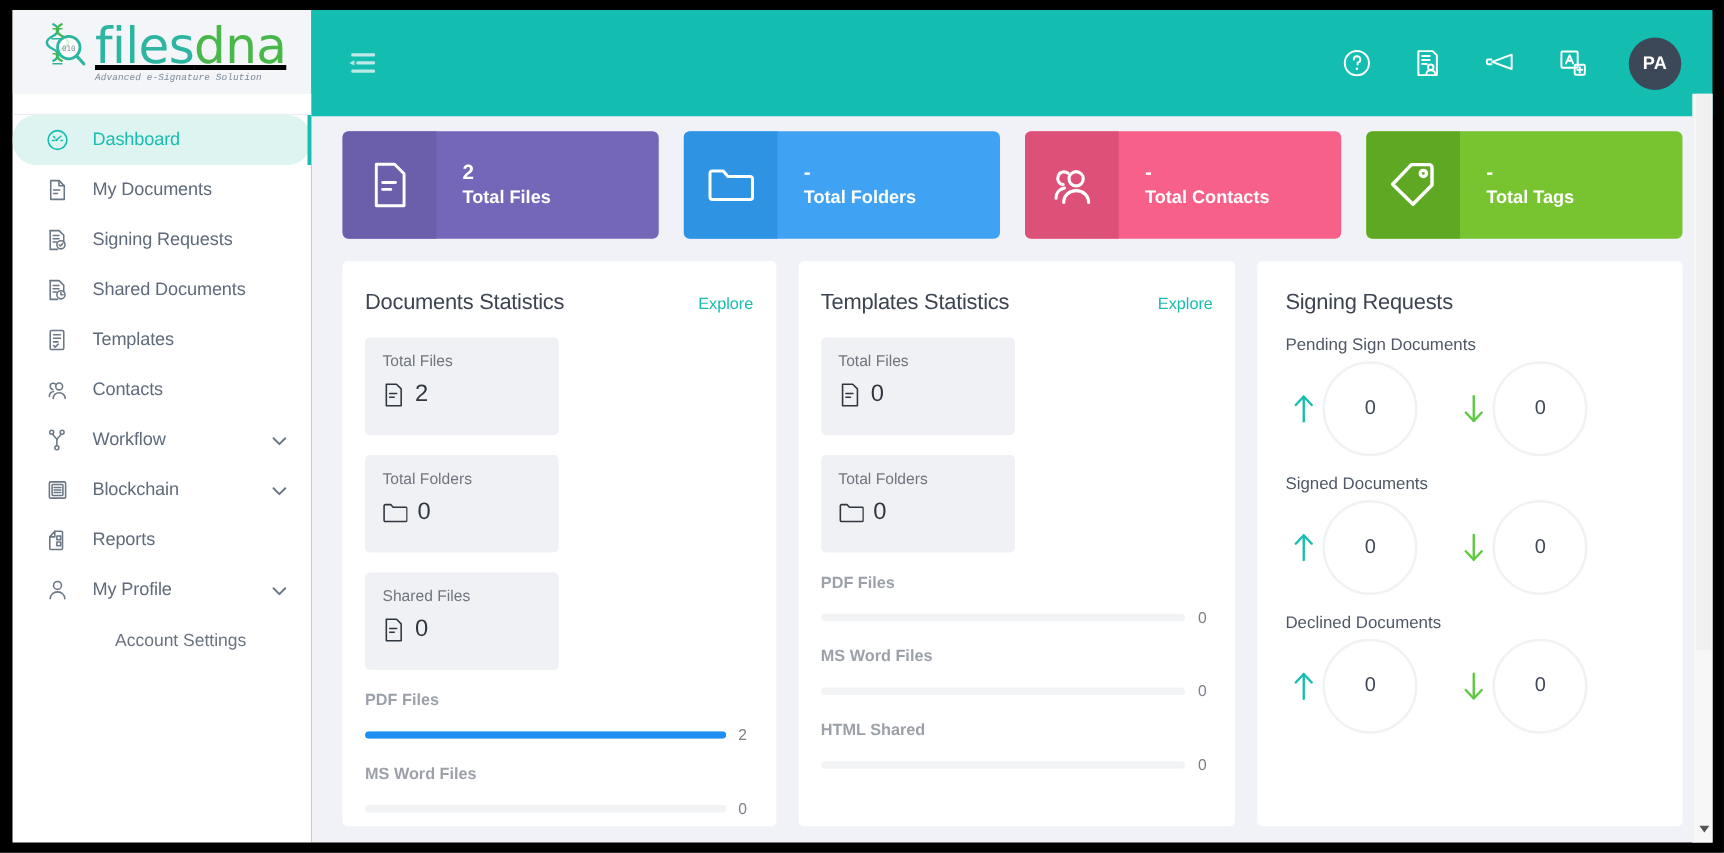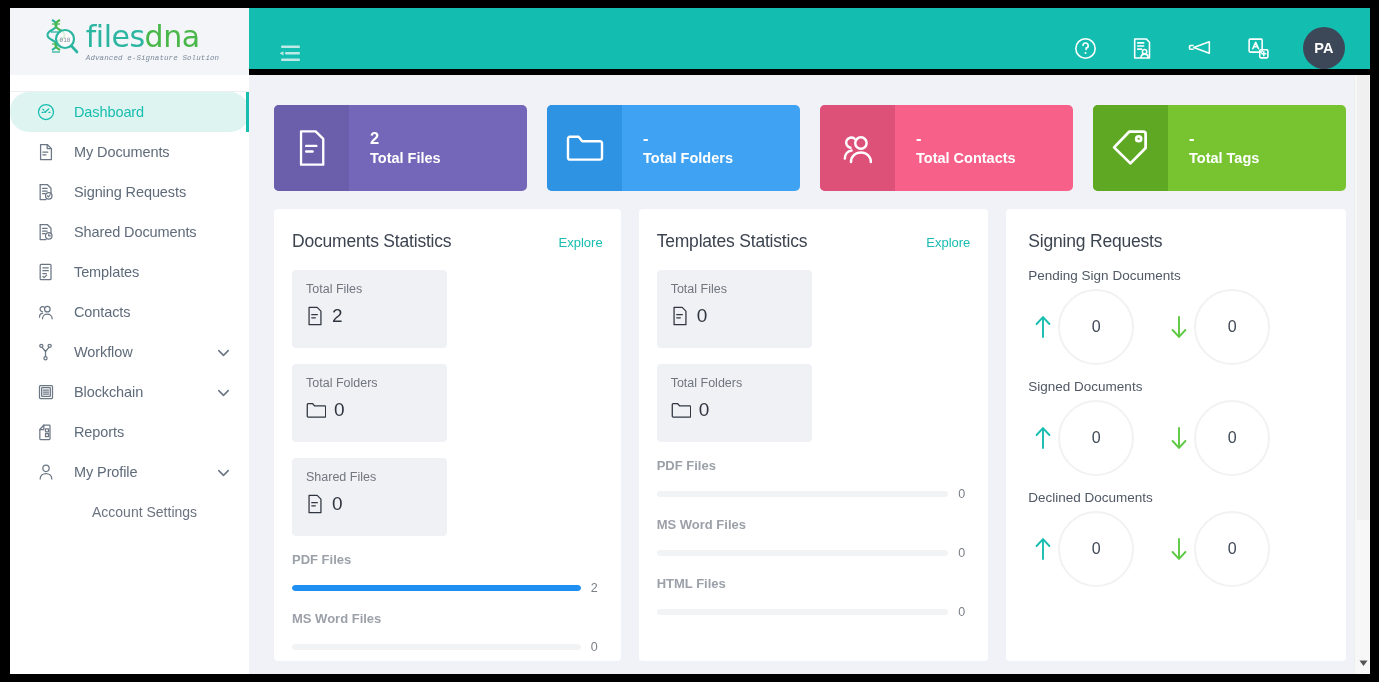--- a/index.html
+++ b/index.html
@@ -26,25 +26,26 @@
     z-index: 5;
   }
   .logo-area {
     height: 67px;
     background: #f3f5f9;
     display: flex; align-items: center; justify-content: center;
   }
   .logo-wrap { display: flex; align-items: center; gap: 2px; }
   .logo-text-block { display: flex; flex-direction: column; align-items: flex-start; margin-left: -4px;}
   .logo-word {
-    font-size: 30px;
+    font-size: 40px;
     font-weight: 400;
     letter-spacing: -0.5px;
     line-height: 1;
     font-family: "DejaVu Sans", sans-serif;
+    text-decoration: underline;
   }
   .logo-word .files { color: #2cb5a0; }
   .logo-word .dna { color: #49b749; }
   .logo-tag {
     font-size: 7.5px;
     color: #7c8a99;
     font-style: italic;
     margin-top: 2px;
     letter-spacing: 0.1px;
     font-family: Liberation Mono, monospace;
@@ -99,23 +100,23 @@
   .nav-sub {
     display: flex; align-items: center; height: 40px;
     padding-left: 82px; cursor: pointer;
   }
   .nav-sub span { font-size: 14px; color: #6b7280; }
 
   
   #header {
     position: absolute;
     left: 249px; top: 8px;
-    width: 1121px; height: 61px;
+    width: 1121px; height: 85px;
     background: #13bdb0;
-    display: flex; align-items: flex-end;
+    display: flex; align-items: center;
     z-index: 4;
   }
   .collapse-btn {
     margin-left: 25px;
     width: 30px; height: 30px;
     display: flex; align-items: center; justify-content: center;
     cursor: pointer;
   }
   .header-right {
     margin-left: auto; margin-right: 25px;
@@ -631,21 +632,21 @@
               <div class="bar-block">
                 <div class="bar-label">MS Word Files</div>
                 <div class="bar-line">
                   <div class="bar-track">
                     <div class="bar-fill" style="width:0%;background:#1f8ff1"></div>
                   </div>
                   <div class="bar-num">0</div>
                 </div>
               </div>
               <div class="bar-block">
-                <div class="bar-label">HTML Files</div>
+                <div class="bar-label">HTML Shared</div>
                 <div class="bar-line">
                   <div class="bar-track">
                     <div class="bar-fill" style="width:0%;background:#1f8ff1"></div>
                   </div>
                   <div class="bar-num">0</div>
                 </div>
               </div>
             </div>
         </section>
 

